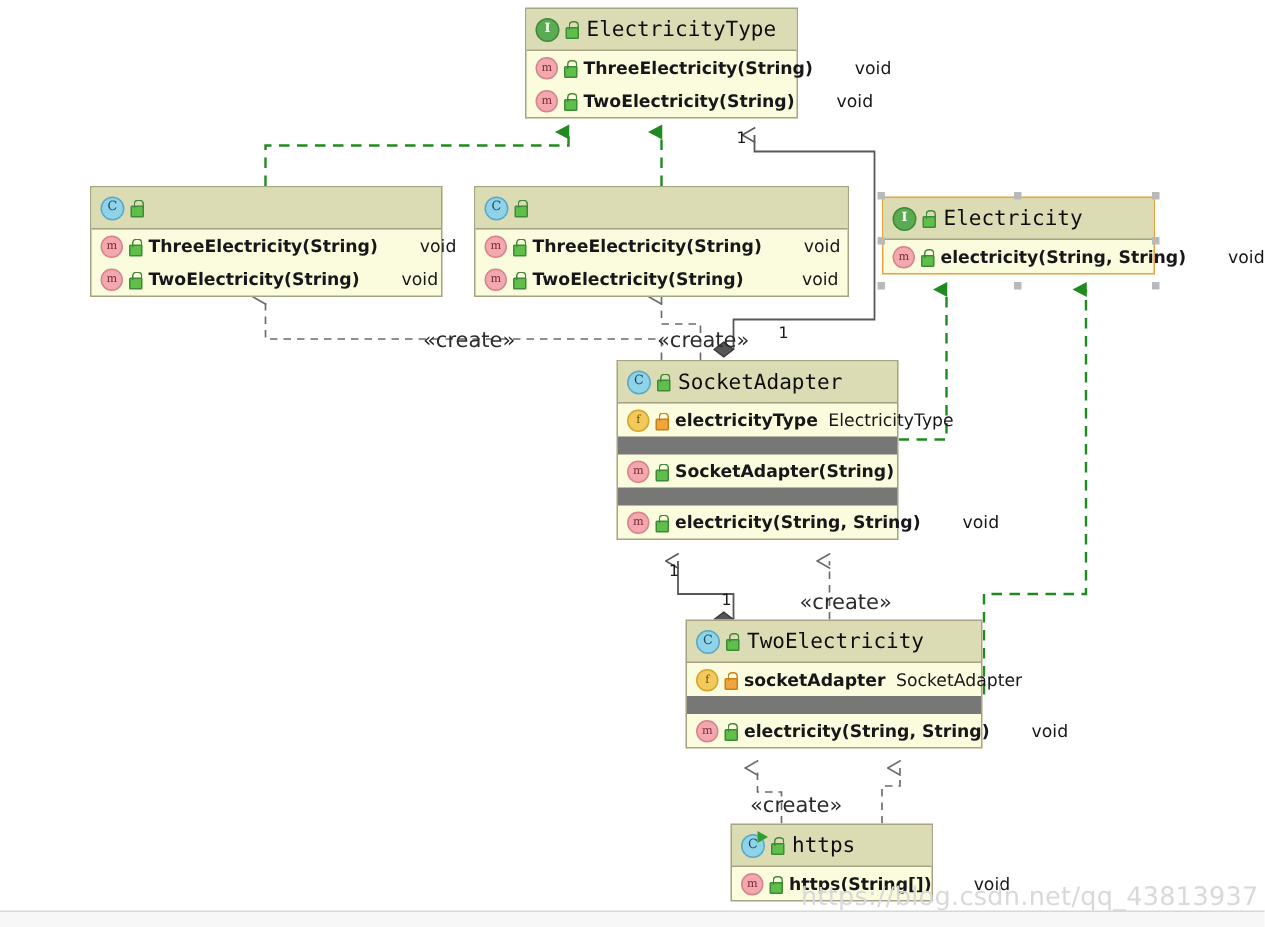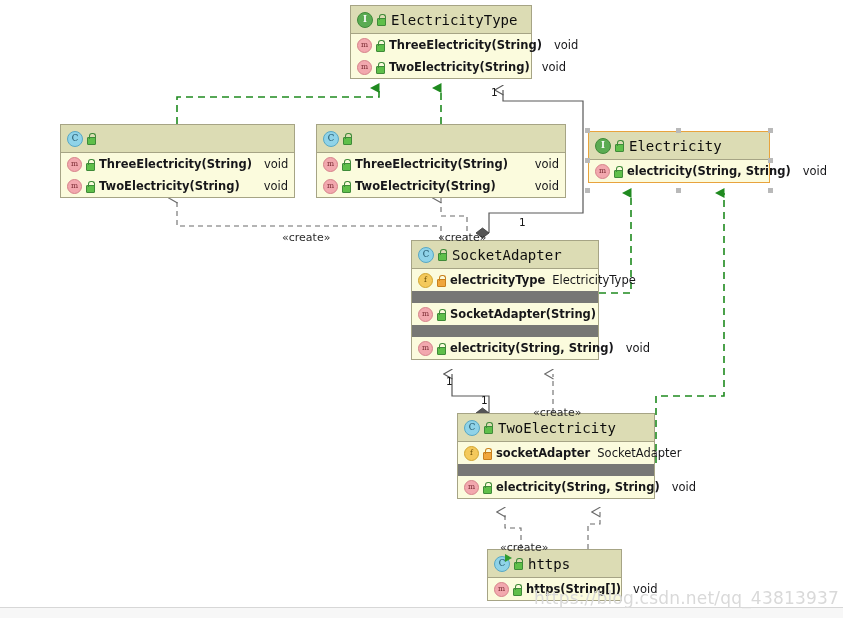--- a/index.html
+++ b/index.html
@@ -45,21 +45,21 @@
     height:22px;
     display:flex;align-items:center;
     padding:0 6px 0 6px;
     box-sizing:border-box;
     white-space:nowrap;
     font-size:11.5px;
     color:#17171a;
   }
   .row .nm{margin-left:5px;font-weight:bold;}
   .row .ty{margin-left:7px;}
-  .row .rt{margin-left:auto;padding-left:12px;}
+  .row .rt{margin-left:auto;padding-left:28px;}
   .gbar{ height:12px;background:#777775; }
 
   
   .ic{display:inline-block;position:relative;flex:0 0 auto;}
   .ic-iface{
     width:14px;height:14px;border-radius:50%;
     background:#5aab52;border:1px solid #3f8a39;
     color:#fff;font-size:8.5px;line-height:13px;text-align:center;
     font-family:"DejaVu Serif","Liberation Serif",serif;font-weight:bold;
   }
@@ -114,24 +114,23 @@
   }
 
   
   .handle{
     position:absolute;width:5px;height:5px;background:#b9b9b9;z-index:6;
   }
 
   
   .elabel{
     position:absolute;z-index:5;
-    font-size:11px;color:#2b2b2b;
+    font-size:14px;color:#2b2b2b;
     background:transparent;
     white-space:nowrap;
-    margin-top:12px;
   }
   .mult{
     position:absolute;z-index:5;
     font-size:10.5px;color:#1a1a1a;
     font-family:"DejaVu Sans","Liberation Sans",sans-serif;
     white-space:nowrap;
   }
 
   
   #watermark{

